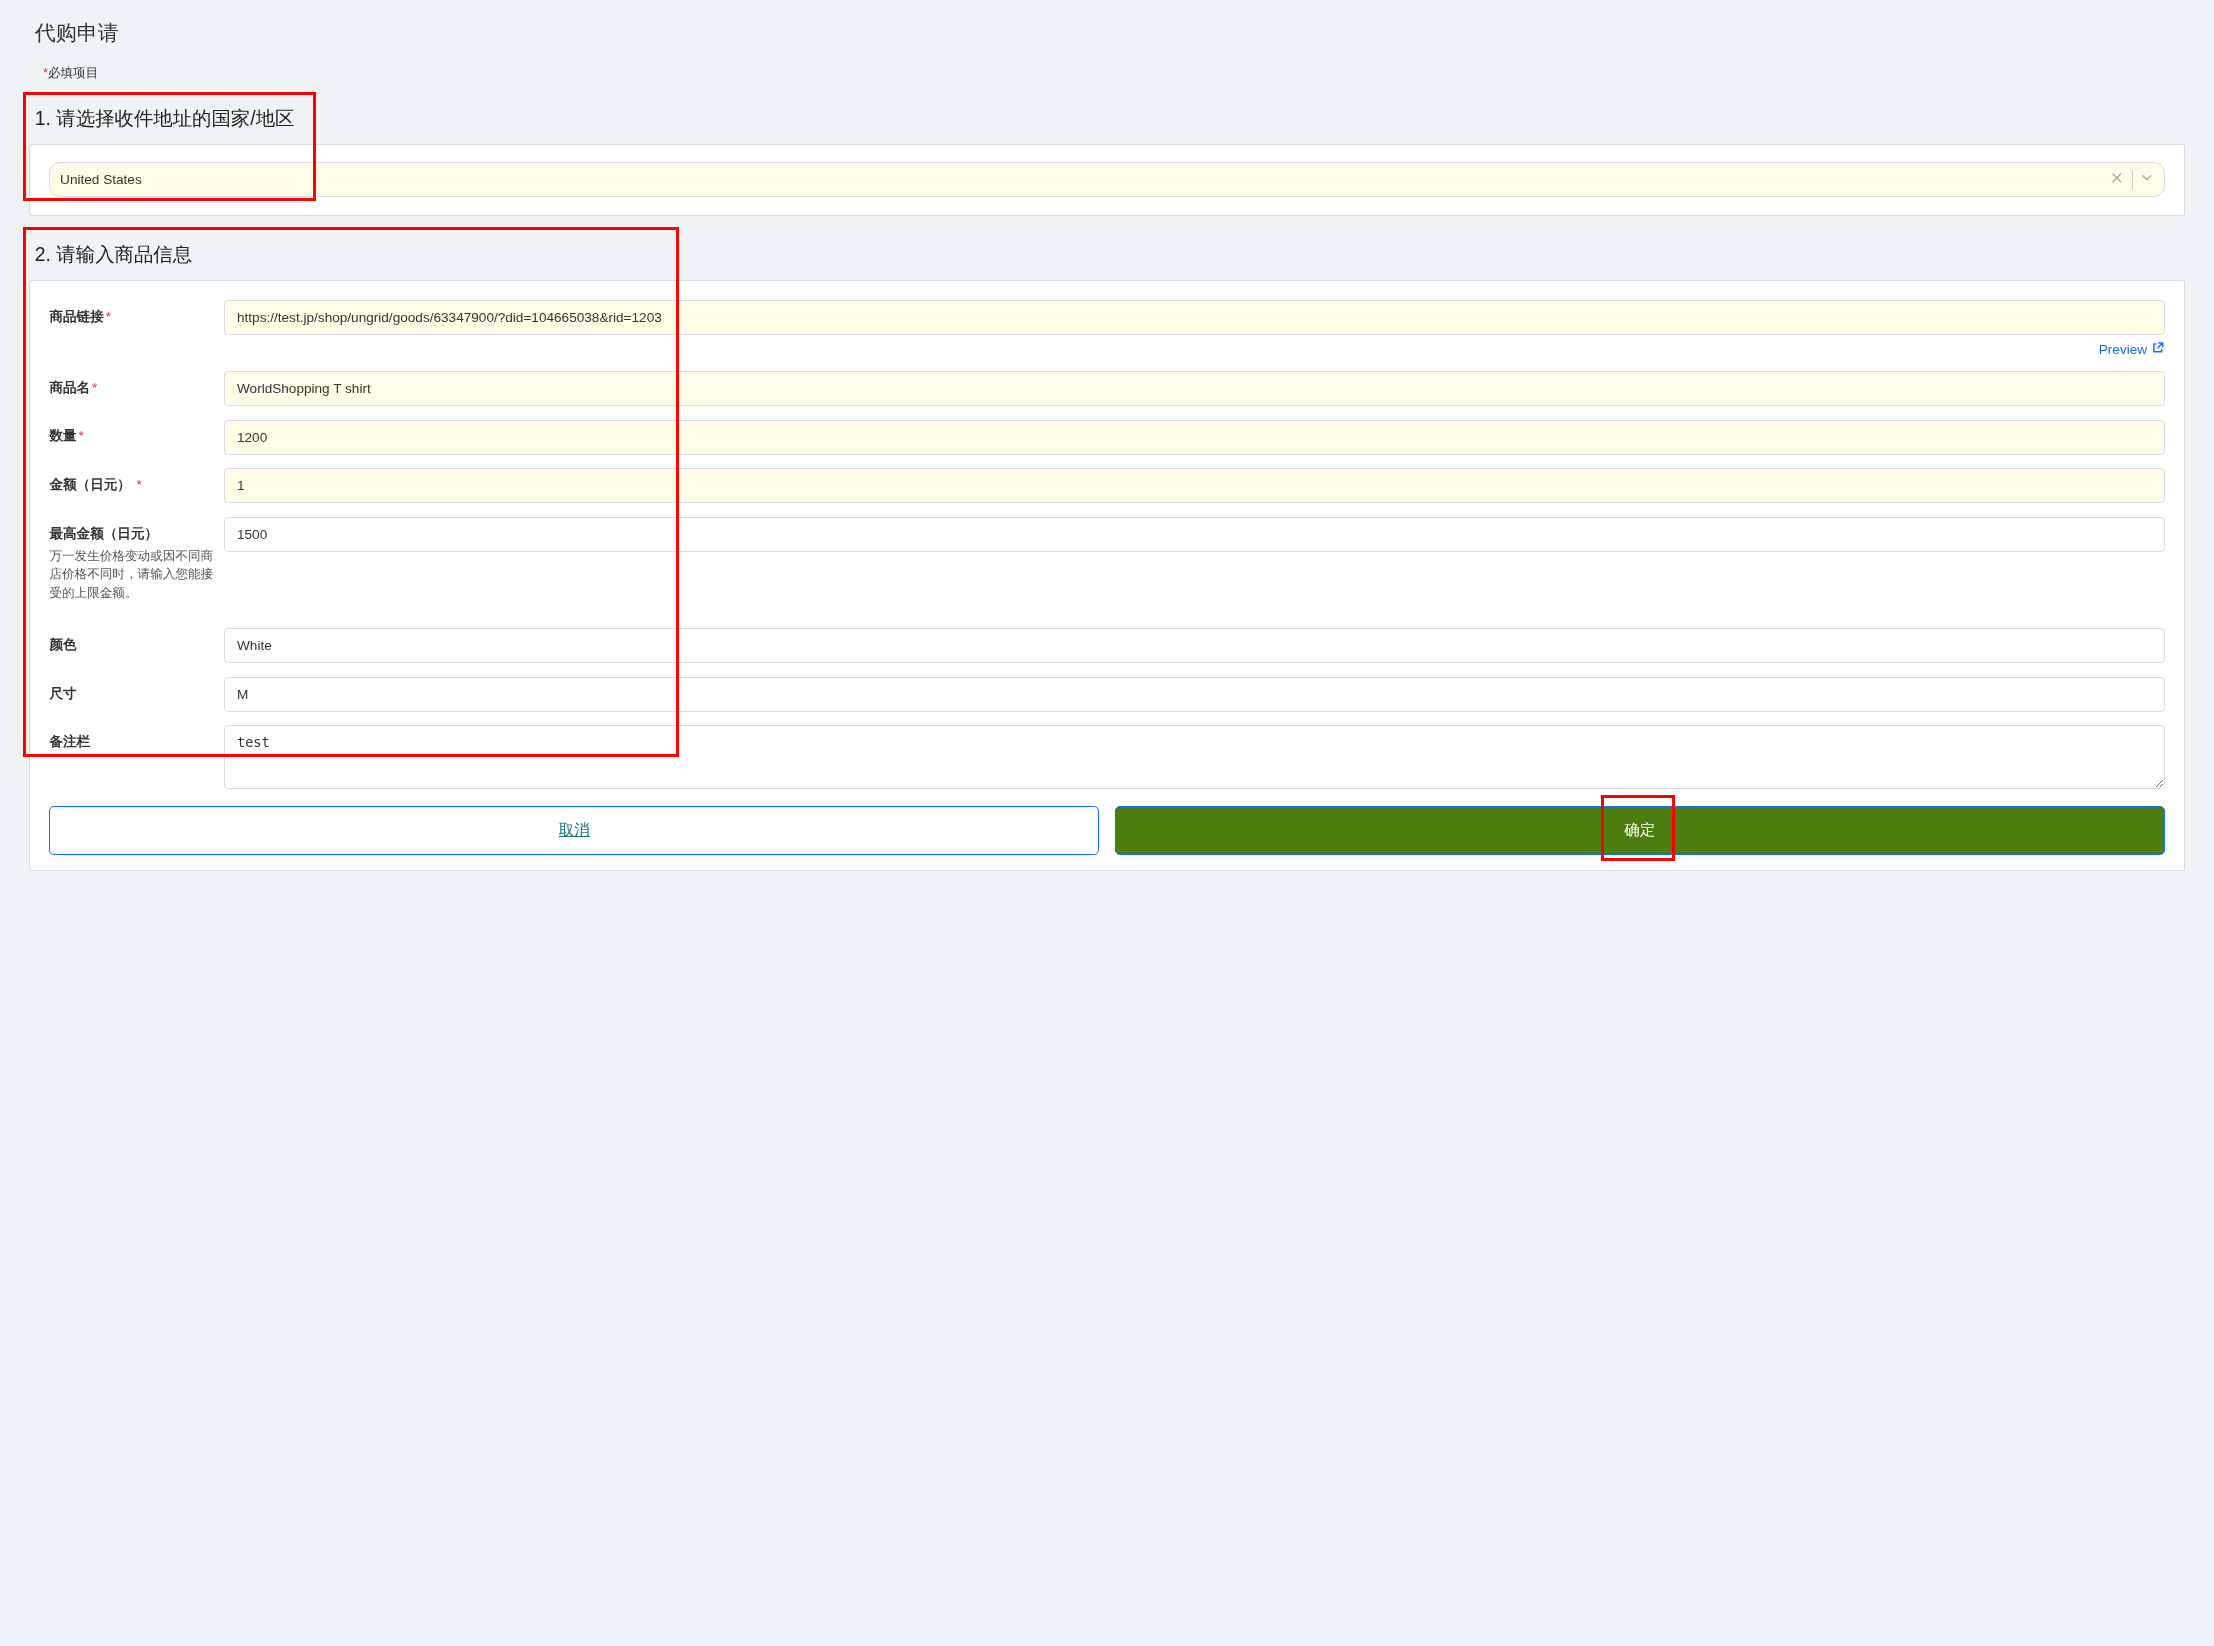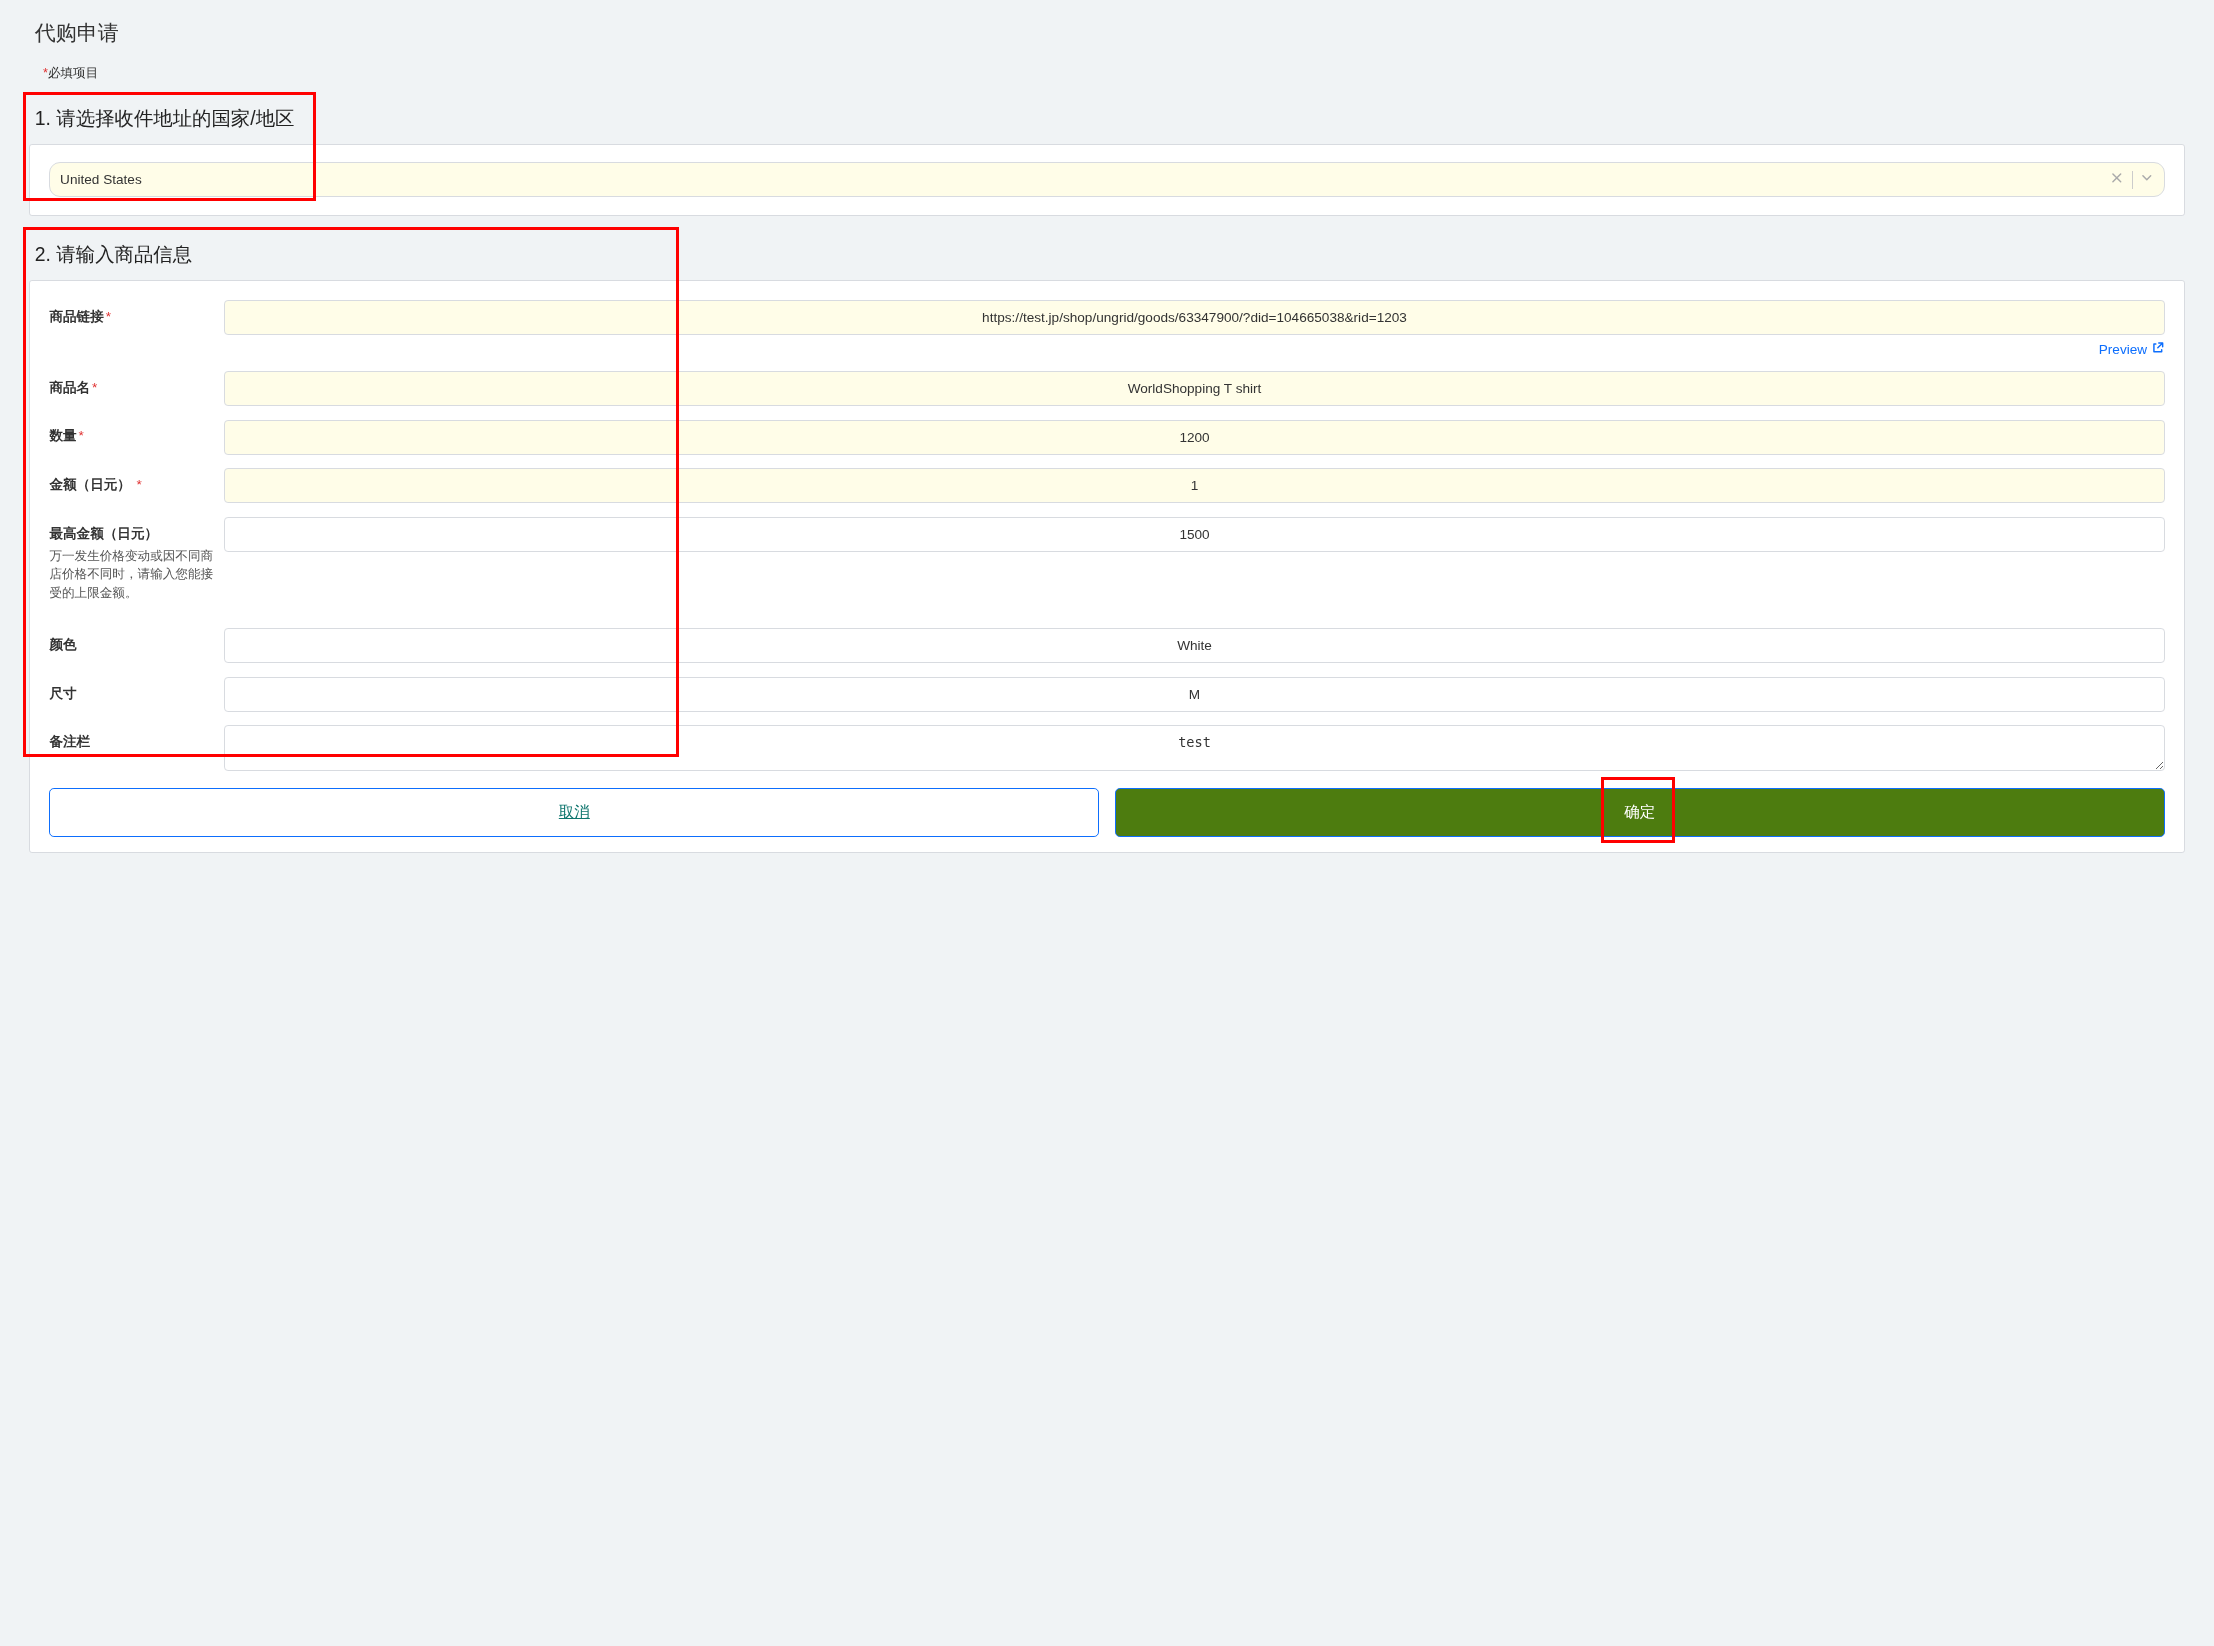--- a/index.html
+++ b/index.html
@@ -93,24 +93,23 @@
     .form-control-wrap { flex: 1; }
     .form-control {
       width: 100%;
       height: 35px;
       border: 1px solid #d8dbe0;
       border-radius: 3.9px;
       padding: 0 11.6px;
       font-size: 13.6px;
       color: #333;
       background: #fff;
-      text-align: center;
     }
     .form-control.filled-yellow { background: #fffde8; }
-    textarea.form-control { height: 46px; padding: 7.8px 11.6px; resize: vertical; }
+    textarea.form-control { height: 64px; padding: 7.8px 11.6px; resize: vertical; }
     .preview-link-row {
       text-align: right;
       margin-top: 5.8px;
     }
     .preview-link {
       color: #0d6efd;
       font-size: 13.6px;
       text-decoration: none;
       display: inline-flex;
       align-items: center;

